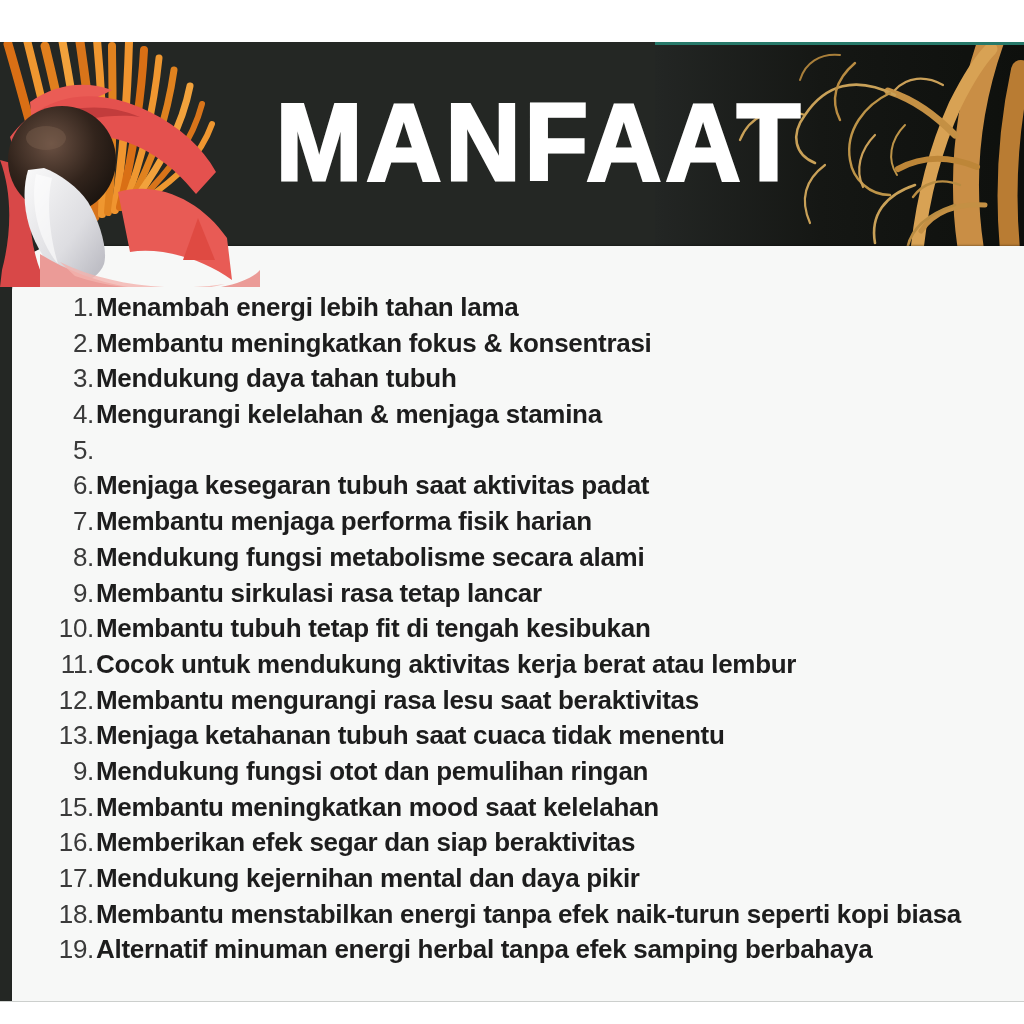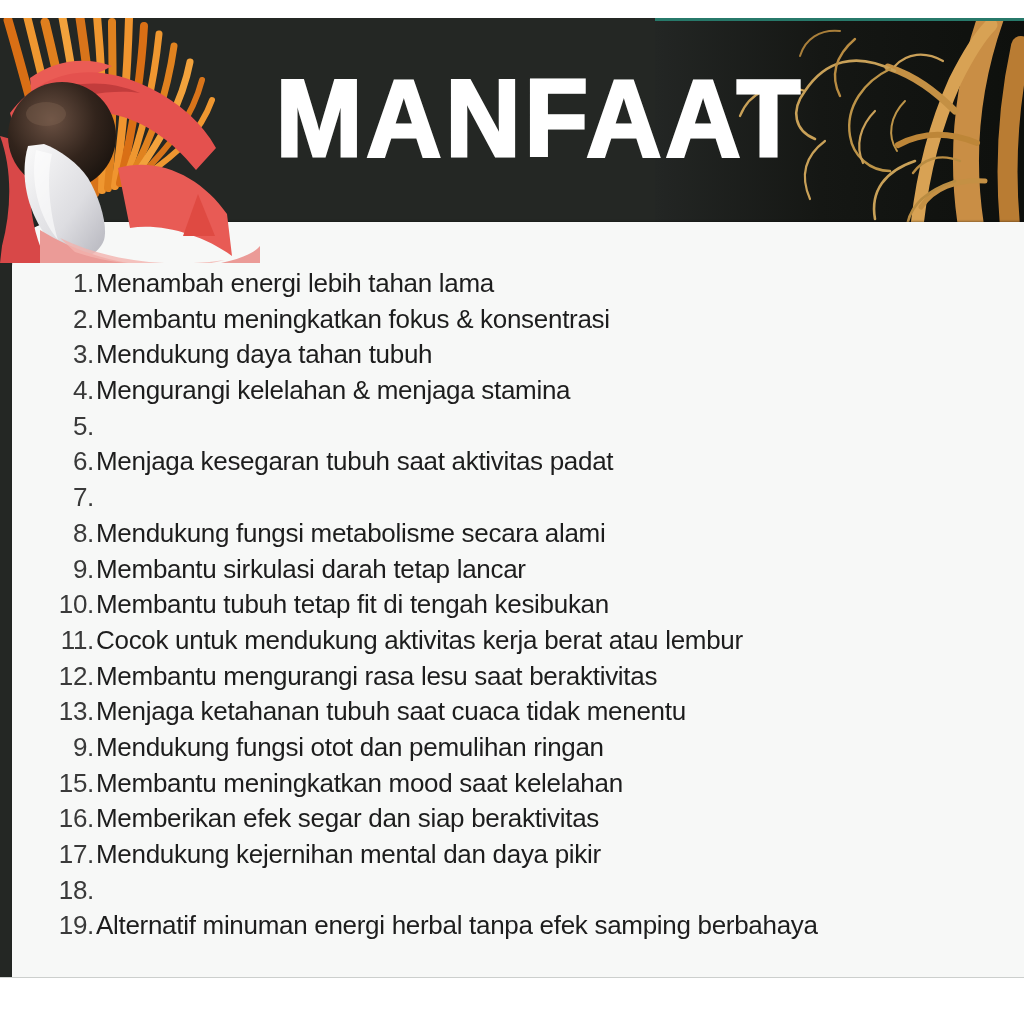--- a/index.html
+++ b/index.html
@@ -2,21 +2,21 @@
 <html><head>
 <meta charset="utf-8">
 <style>
   * { margin:0; padding:0; box-sizing:border-box; }
   html,body { width:1024px; height:1024px; background:#ffffff; overflow:hidden;
               font-family:"Liberation Sans", sans-serif; }
 
   .stage { position:relative; width:1024px; height:1024px; background:#ffffff; }
 
   
-  .artwork { position:absolute; top:18px; left:0; width:1024px; height:960px;
+  .artwork { position:absolute; top:42px; left:0; width:1024px; height:960px;
              background:#242724; border-bottom:1px solid #cfd2d0; }
 
   
   .ginseng-box { position:absolute; top:0; left:655px; width:369px; height:205px;
                  border-top:3px solid #27796a;
                  background:linear-gradient(90deg,#232624 0%,#151714 45%,#0e100d 100%);
                  overflow:hidden; }
 
   
   .cordyceps-box { position:absolute; top:0; left:0; width:280px; height:245px;
@@ -33,21 +33,21 @@
                    background:#f7f8f7; border-radius:44px 0 0 0; z-index:2;
                    box-shadow:0 -1px 2px rgba(0,0,0,0.28);
                    padding:44px 16px 0 26px; }
 
   .benefits-list { list-style:none; }
   .benefit-row { display:flex; align-items:baseline; height:35.7px;
                  font-size:26px; line-height:35.7px; letter-spacing:-0.3px;
                  white-space:nowrap; }
   .benefit-num  { display:inline-block; width:56px; min-width:56px; text-align:right;
                   font-weight:400; color:#3a3a3a; }
-  .benefit-text { font-weight:normal; color:#1d1d1d; margin-left:2px; }
+  .benefit-text { font-weight:bold; color:#1d1d1d; margin-left:2px; }
 </style>
 </head>
 <body>
 
 <div class="stage">
   <div class="artwork">
 
     <div class="ginseng-box">
       <svg width="369" height="202" viewBox="0 0 369 202">
         <g fill="none" stroke-linecap="round">
@@ -102,30 +102,31 @@
             <span class="benefit-num">5.</span>
           </li>
 
           <li class="benefit-row">
             <span class="benefit-num">6.</span>
             <span class="benefit-text">Menjaga kesegaran tubuh saat aktivitas padat</span>
           </li>
 
           <li class="benefit-row">
             <span class="benefit-num">7.</span>
+            <span class="benefit-text">Membantu menjaga performa fisik harian</span>
           </li>
 
           <li class="benefit-row">
             <span class="benefit-num">8.</span>
             <span class="benefit-text">Mendukung fungsi metabolisme secara alami</span>
           </li>
 
           <li class="benefit-row">
             <span class="benefit-num">9.</span>
-            <span class="benefit-text">Membantu sirkulasi darah tetap lancar</span>
+            <span class="benefit-text">Membantu sirkulasi rasa tetap lancar</span>
           </li>
 
           <li class="benefit-row">
             <span class="benefit-num">10.</span>
             <span class="benefit-text">Membantu tubuh tetap fit di tengah kesibukan</span>
           </li>
 
           <li class="benefit-row">
             <span class="benefit-num">11.</span>
             <span class="benefit-text">Cocok untuk mendukung aktivitas kerja berat atau lembur</span>
@@ -156,20 +157,21 @@
             <span class="benefit-text">Memberikan efek segar dan siap beraktivitas</span>
           </li>
 
           <li class="benefit-row">
             <span class="benefit-num">17.</span>
             <span class="benefit-text">Mendukung kejernihan mental dan daya pikir</span>
           </li>
 
           <li class="benefit-row">
             <span class="benefit-num">18.</span>
+            <span class="benefit-text">Membantu menstabilkan energi tanpa efek naik-turun seperti kopi biasa</span>
           </li>
 
           <li class="benefit-row">
             <span class="benefit-num">19.</span>
             <span class="benefit-text">Alternatif minuman energi herbal tanpa efek samping berbahaya</span>
           </li>
         </ol>
     </div>
 
     <div class="cordyceps-box">

